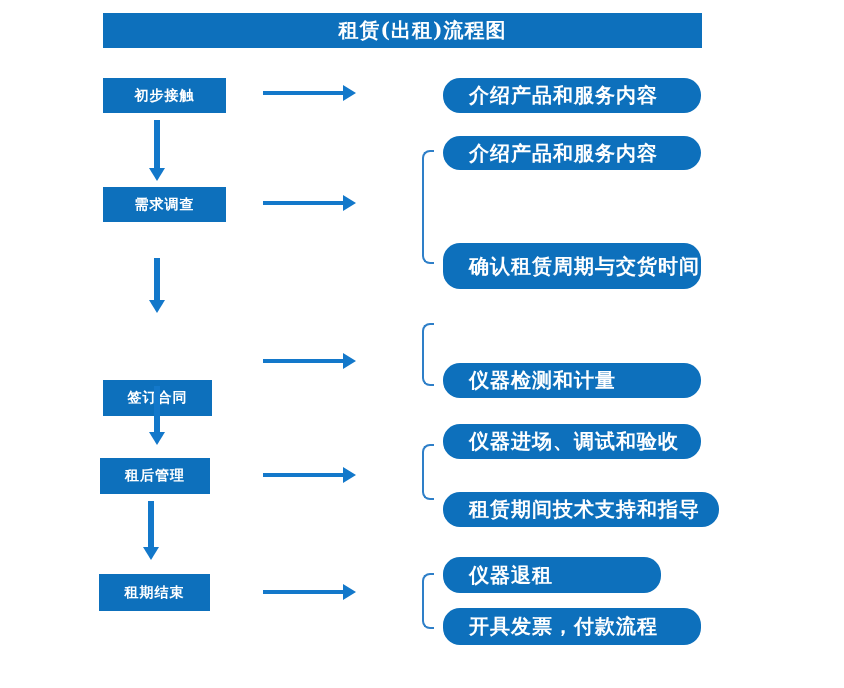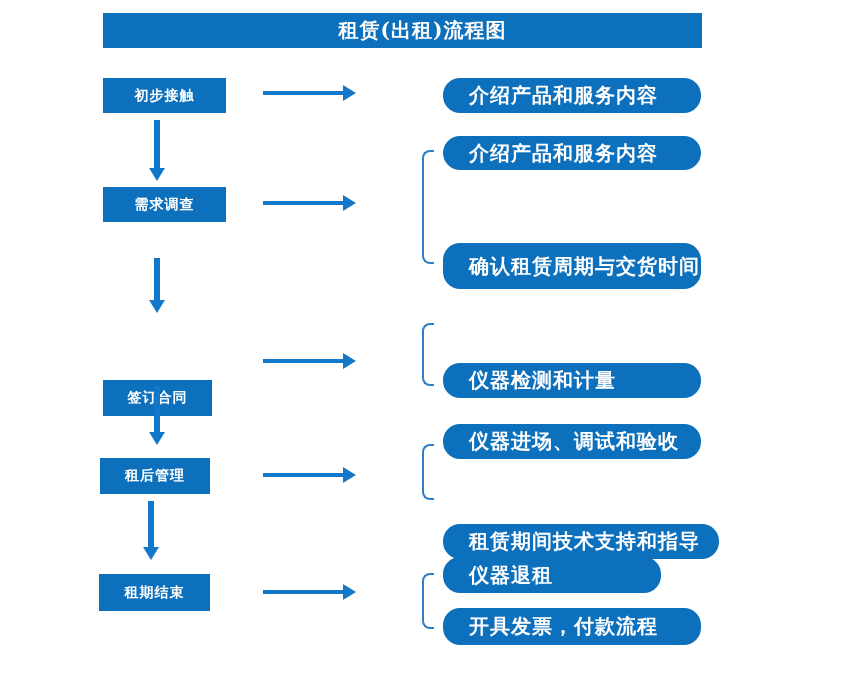--- a/index.html
+++ b/index.html
@@ -117,18 +117,18 @@
   <div class="bracket" style="top:573px; height:56px;"></div>
 
   <div class="box detail" style="left:443px; top:78px;  width:258px; height:35px;">介绍产品和服务内容</div>
 
   <div class="box detail" style="left:443px; top:136px; width:258px; height:34px;">介绍产品和服务内容</div>
   <div class="box detail" style="left:443px; top:243px; width:258px; height:46px;">确认租赁周期与交货时间</div>
 
   <div class="box detail" style="left:443px; top:363px; width:258px; height:35px;">仪器检测和计量</div>
 
   <div class="box detail" style="left:443px; top:424px; width:258px; height:35px;">仪器进场、调试和验收</div>
-  <div class="box detail" style="left:443px; top:492px; width:276px; height:35px;margin-top:32px;">租赁期间技术支持和指导</div>
+  <div class="box detail" style="left:443px; top:492px; width:276px; height:35px;">租赁期间技术支持和指导</div>
 
   <div class="box detail" style="left:443px; top:557px; width:218px; height:36px;">仪器退租</div>
   <div class="box detail" style="left:443px; top:608px; width:258px; height:37px;">开具发票，付款流程</div>
 
 </div>
 
 </body></html>

